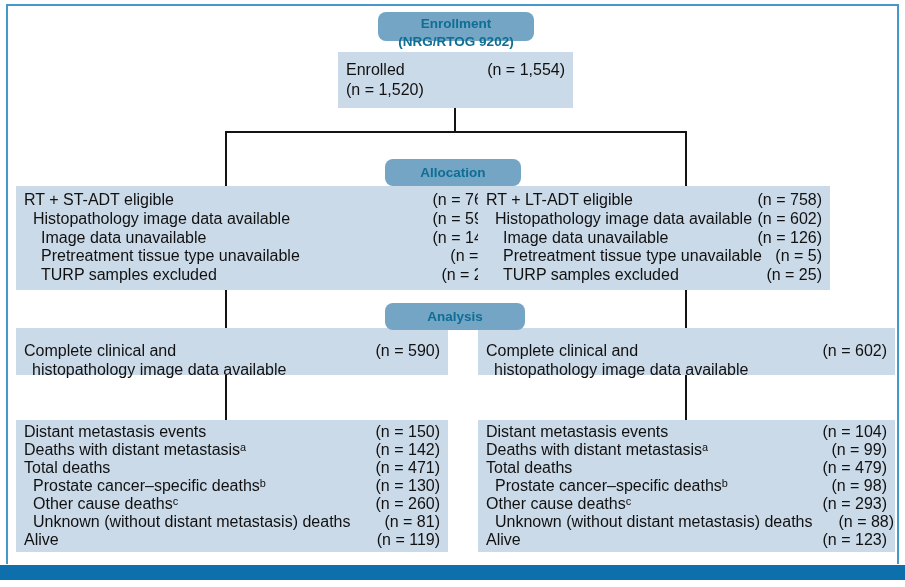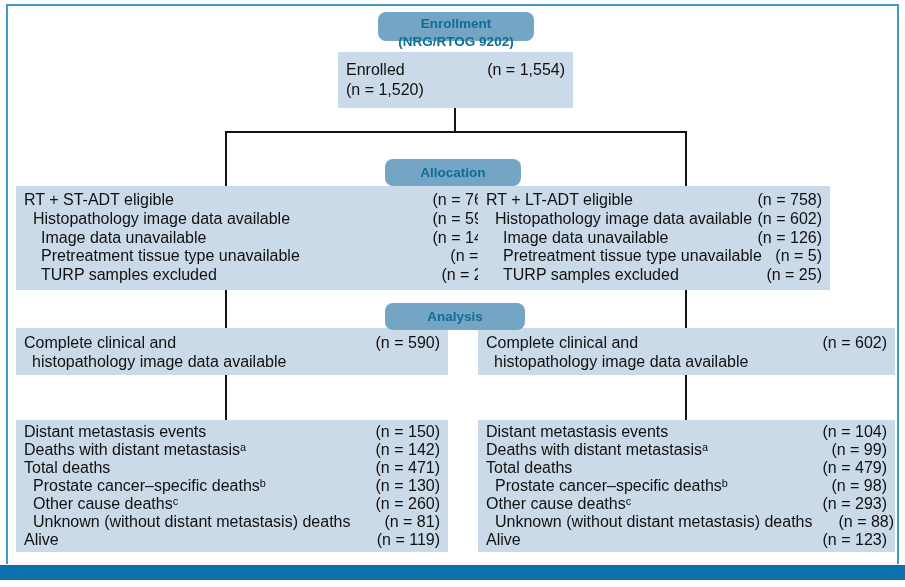--- a/index.html
+++ b/index.html
@@ -23,21 +23,21 @@
   .pill.double{padding-top:3px;line-height:18px;height:29px;}
   .box{position:absolute;background:var(--box-fill);font-size:16px;z-index:2;}
   .rows{padding:5px 8px 0 8px;}
   .row{display:flex;line-height:18.8px;}
   .row .lab{flex:1;white-space:nowrap;}
   .row .val{white-space:nowrap;text-align:right;}
   .indent-1{padding-left:9px;}
   .indent-2{padding-left:17px;}
   .enroll-box .rows{padding-top:8px;}
   .enroll-box .row{line-height:19.5px;}
-  .ana-row{display:flex;padding:5px 8px 0 8px;line-height:19px;}
+  .ana-row{display:flex;padding:5px 8px 0 8px;line-height:19px;margin-top:8px;}
   .ana-row .lab2{flex:1;}
   .ana-row .lab2 .l2{padding-left:8px;}
   .out-box .rows{padding-top:3px;}
   .out-box .row{line-height:18px;gap:26px;}
 </style>
 </head>
 <body>
 
 <div class="stage">
 

